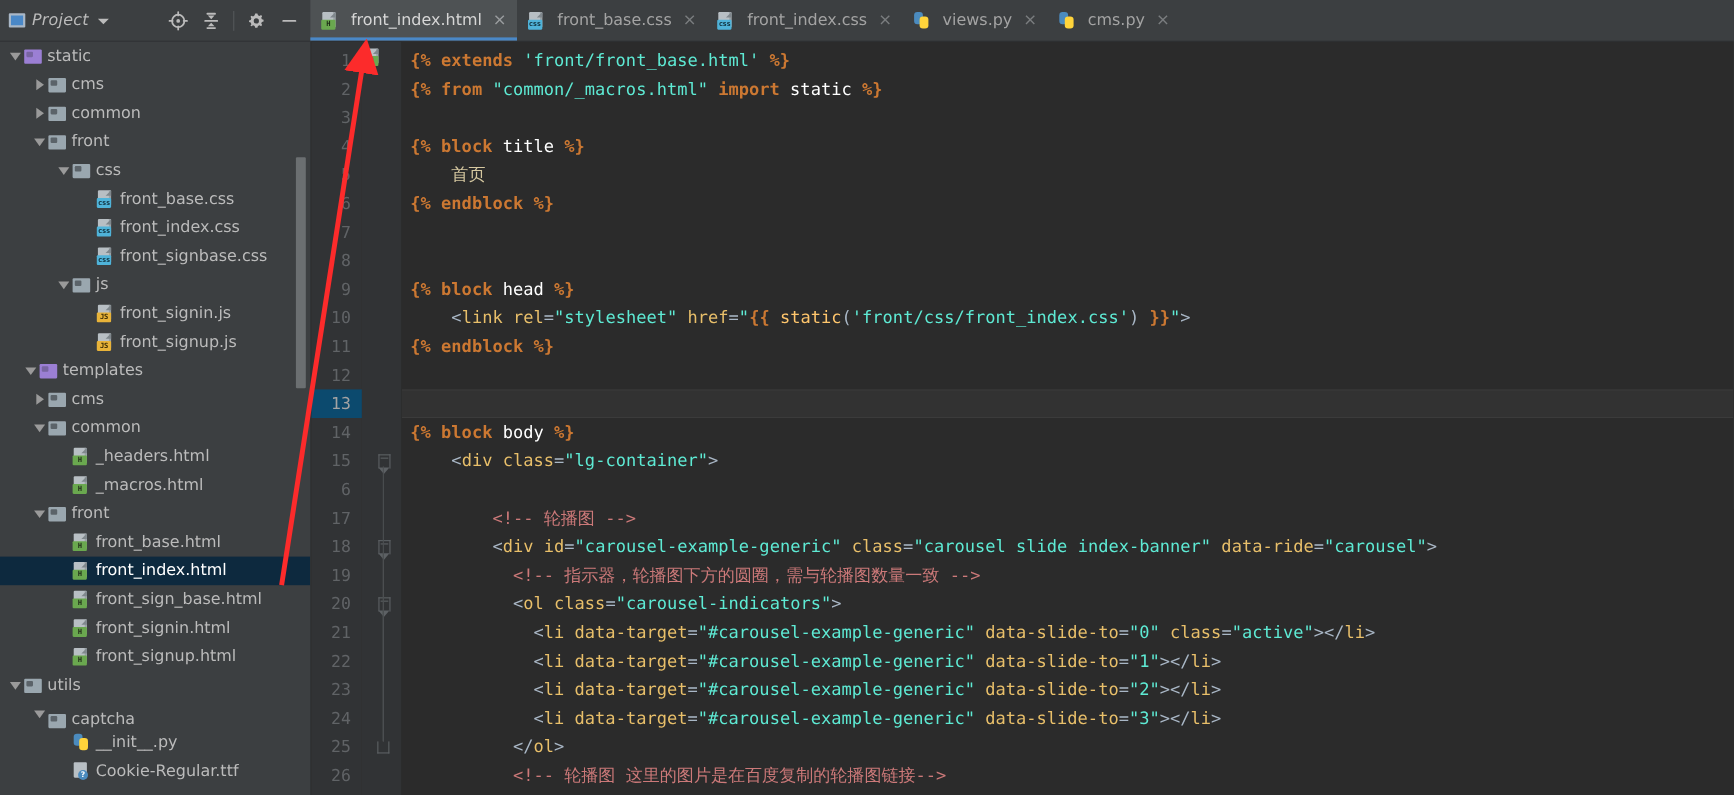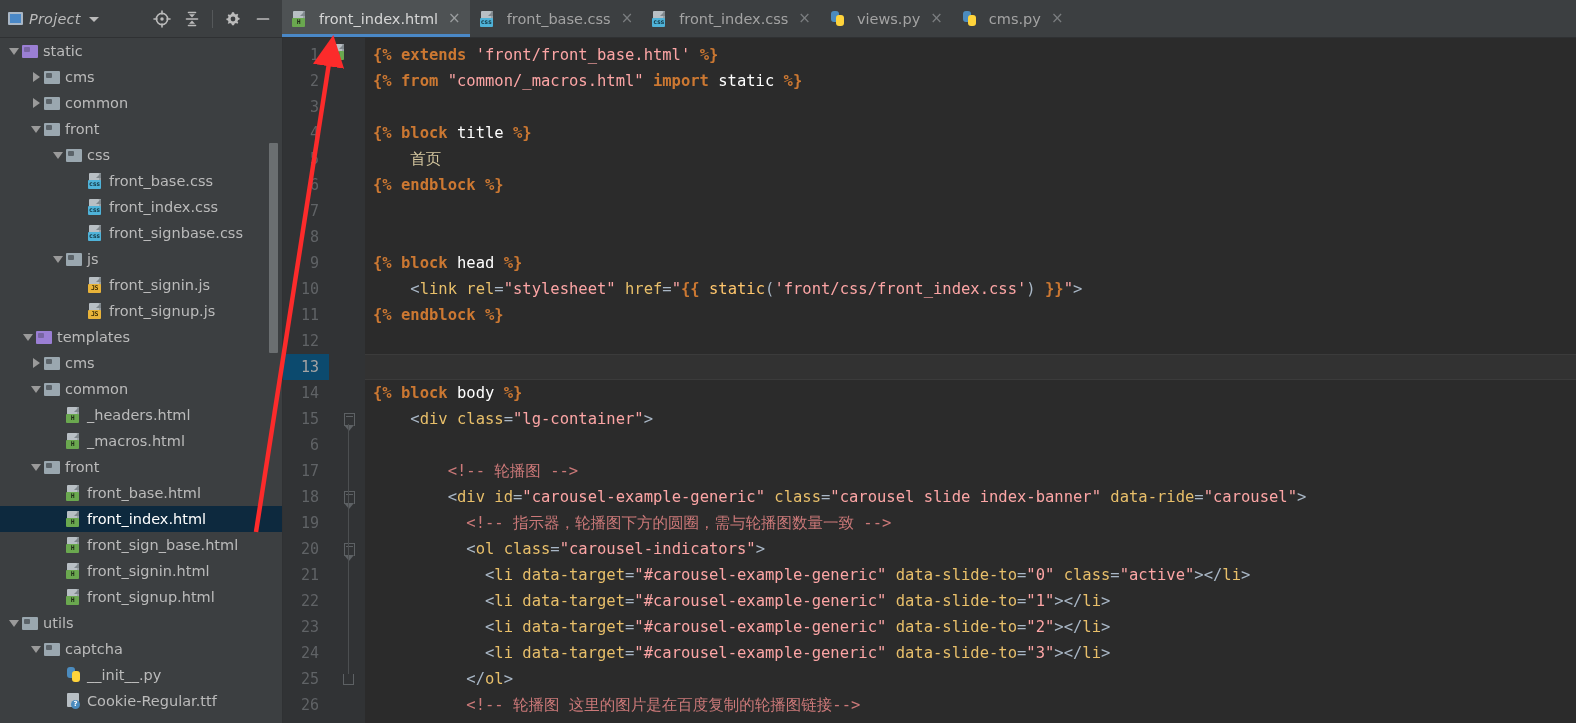--- a/index.html
+++ b/index.html
@@ -117,21 +117,21 @@
     font-family:"DejaVu Sans Mono","Liberation Mono",monospace;font-size:15.5px;
     padding-top:4px;box-sizing:border-box;
   }
   .ln{height:26px;line-height:26px;padding-right:10px;}
   .cl{height:26px;line-height:26px;white-space:pre;padding-left:8px;color:#a9b7c6;}
   .cl.caret{background:#323232;box-shadow:inset 0 1px 0 #3b3b3b,inset 0 -1px 0 #3b3b3b;}
   .ln.caret{color:#a4a3a3;background:#0c4a6e;}
 
   
   .t-tpl   {color:#cc7832;font-weight:bold;}
-  .t-str   {color:#fca5a5;}
+  .t-str   {color:#5eead4;}
   .t-tag   {color:#e8bf6a;}
   .t-attrn {color:#e8bf6a;}
   .t-punc  {color:#a9b7c6;}
   .t-cmt   {color:#cc7979;}
   .t-ident {color:#ffffff;}
   .t-fn    {color:#ffc66d;}
   .t-cn    {color:#d6c8a0;}
 
   .foldMark{position:absolute;left:14px;width:12px;height:26px;display:flex;align-items:center;justify-content:center;}
   .foldMark .tri{
@@ -412,21 +412,21 @@
             </span>
             <span class="lbl">front_signup.html</span>
           </div>
           <div class="row" style="padding-left: 6px;">
             <span class="arrow open">
               <i></i>
             </span>
             <span class="folder grey"></span>
             <span class="lbl">utils</span>
           </div>
-          <div class="row" style="padding-left: 28px;">
+          <div class="row" style="padding-left: 28px; align-items: flex-end;">
             <span class="arrow open">
               <i></i>
             </span>
             <span class="folder grey"></span>
             <span class="lbl">captcha</span>
           </div>
           <div class="row" style="padding-left: 50px;">
             <span class="arrow"></span>
             <span class="pyIcon rowIcon">
               <span class="pb pb1"></span>

